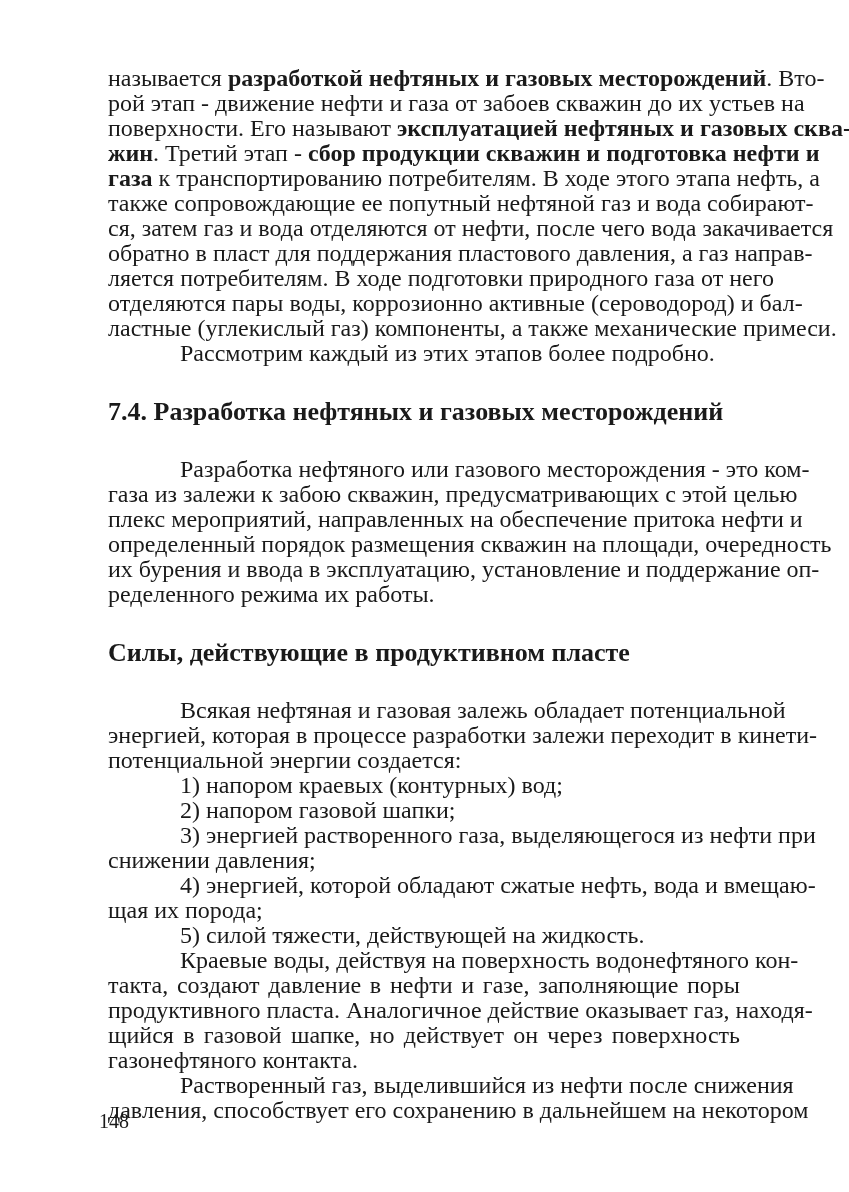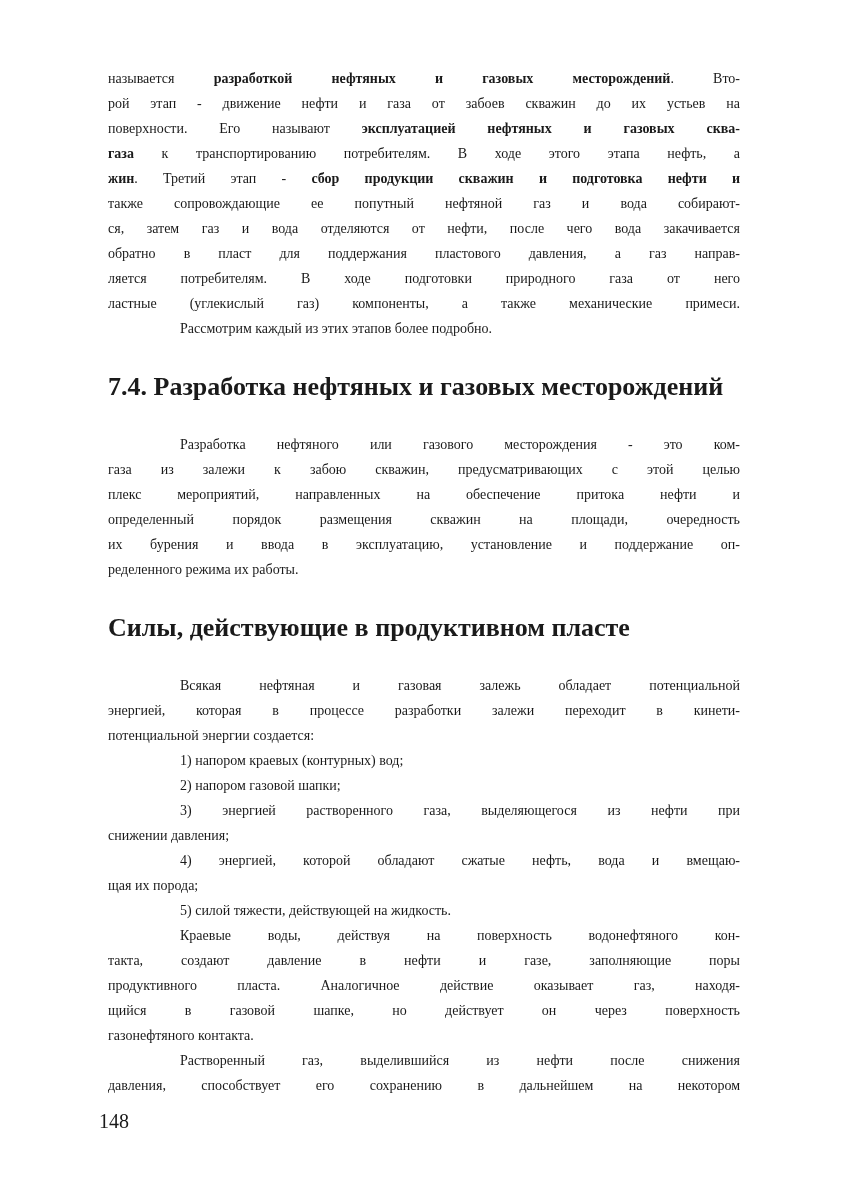--- a/index.html
+++ b/index.html
@@ -1,40 +1,41 @@
 <!DOCTYPE html>
 <html><head>
   <meta charset="utf-8">
   <style>
     html, body { margin: 0; padding: 0; background: #ffffff; }
     body { width: 849px; height: 1192px; position: relative; overflow: hidden;
       font-family: "Liberation Serif", "DejaVu Serif", serif; color: #1a1a1a; }
     .page { position: absolute; left: 108px; top: 66px; width: 632px; }
-    .line { display: block; font-size: 14px; line-height: 25px; height: 25px;
+    .line { display: block; font-size: 24px; line-height: 25px; height: 25px;
       white-space: nowrap; text-align: justify; text-align-last: justify; }
     .line.last { text-align-last: left; }
     .indent { padding-left: 72px; }
     b { font-weight: bold; }
     .heading { font-size: 26px; font-weight: bold; text-align: left; line-height: 25px; height: 25px; }
     .page-number { position: absolute; left: 99px; top: 1110px; font-size: 20px; text-align: right; }
   </style>
 </head>
 <body>
 
 <div class="page">
   <div>
     <span class="line"><span>называется </span><b>разработкой нефтяных и газовых месторождений</b><span>. Вто-</span></span>
     <span class="line">рой этап - движение нефти и газа от забоев скважин до их устьев на</span>
     <span class="line"><span>поверхности. Его называют </span><b>эксплуатацией нефтяных и газовых сква-</b></span>
+    <span class="line"><b>жин</b><span>. Третий этап - </span><b>сбор продукции скважин и подготовка нефти и</b></span>
     <span class="line"><b>газа</b><span> к транспортированию потребителям. В ходе этого этапа нефть, а</span></span>
-    <span class="line"><b>жин</b><span>. Третий этап - </span><b>сбор продукции скважин и подготовка нефти и</b></span>
     <span class="line">также сопровождающие ее попутный нефтяной газ и вода собирают-</span>
     <span class="line">ся, затем газ и вода отделяются от нефти, после чего вода закачивается</span>
     <span class="line">обратно в пласт для поддержания пластового давления, а газ направ-</span>
     <span class="line">ляется потребителям. В ходе подготовки природного газа от него</span>
+    <span class="line">отделяются пары воды, коррозионно активные (сероводород) и бал-</span>
     <span class="line">ластные (углекислый газ) компоненты, а также механические примеси.</span>
   </div>
   <span class="line last indent">Рассмотрим каждый из этих этапов более подробно.</span>
 
   <div style="height:33px"></div>
   <div class="heading">7.4. Разработка нефтяных и газовых месторождений</div>
   <div style="height:33px"></div>
 
   <div>
     <span class="line indent">Разработка нефтяного или газового месторождения - это ком-</span>

